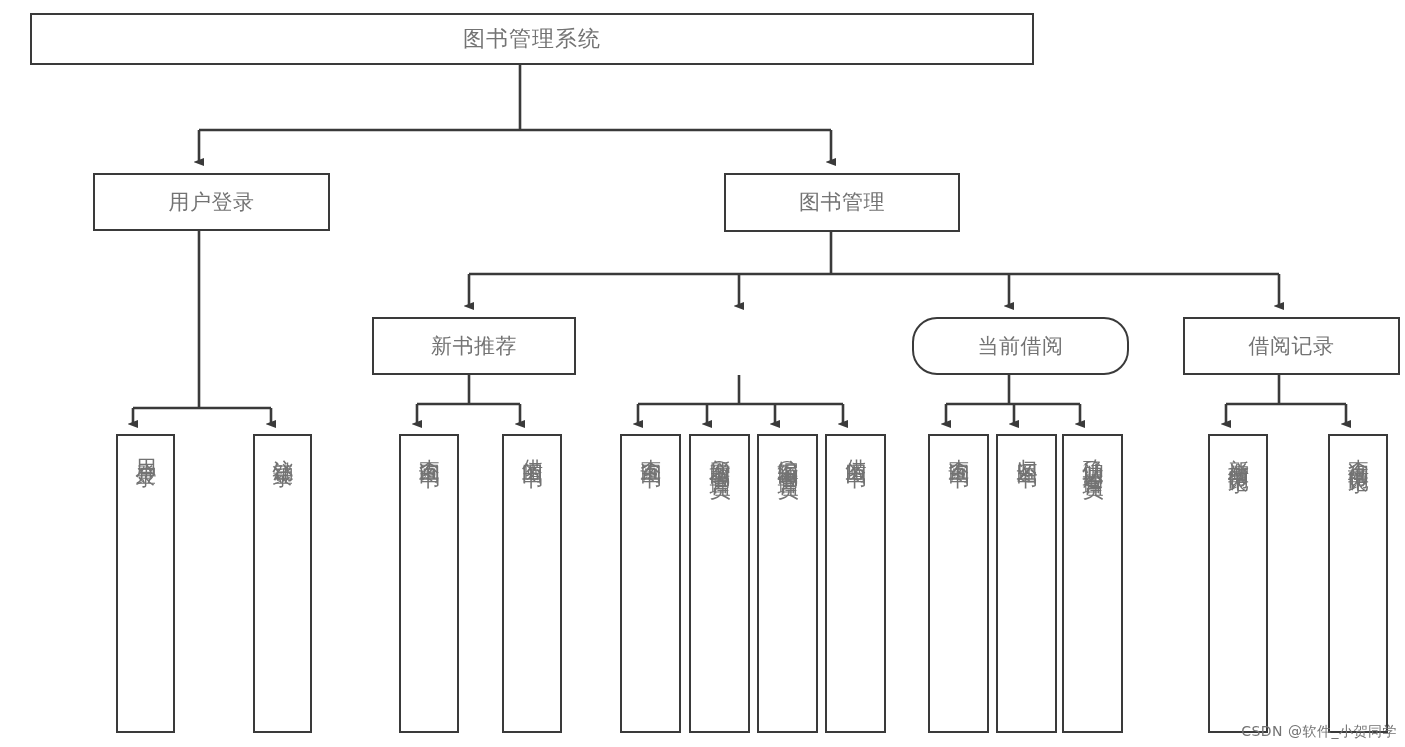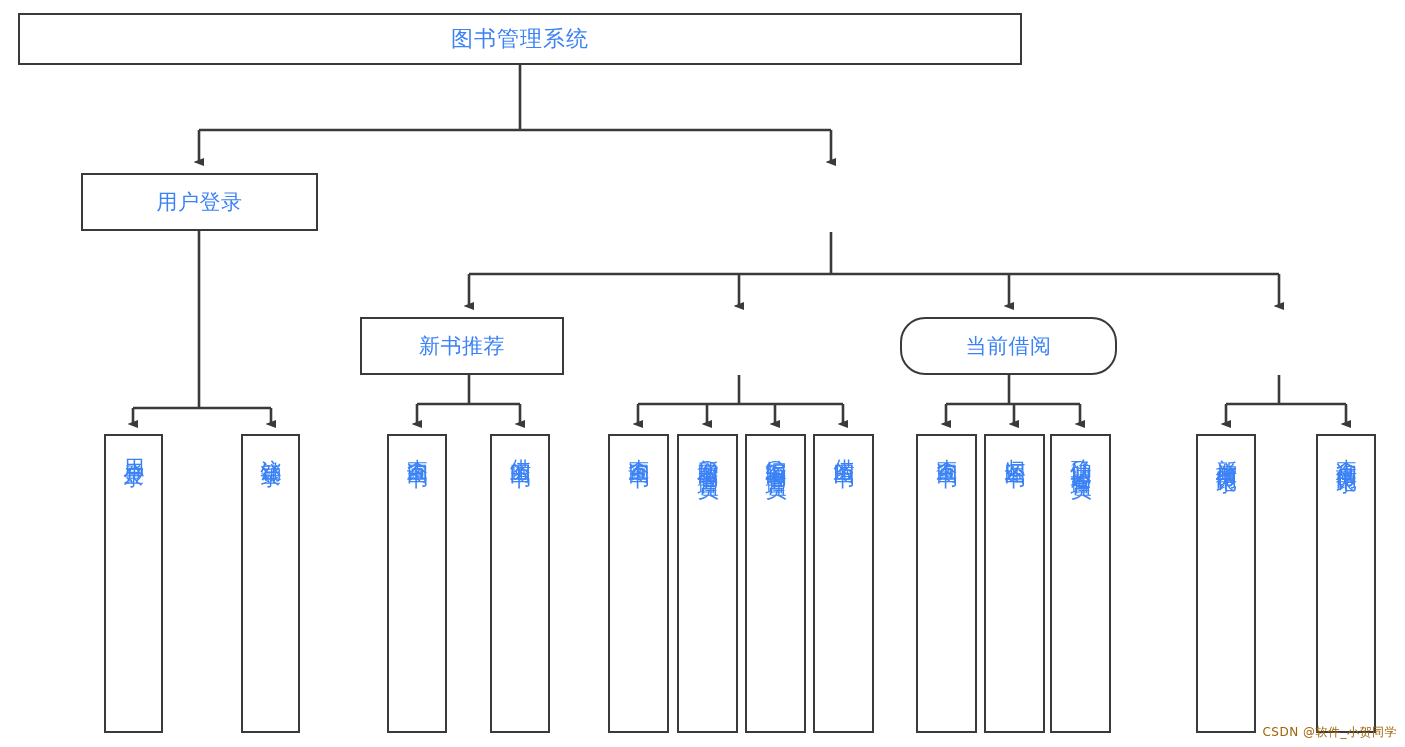--- a/index.html
+++ b/index.html
@@ -28,21 +28,22 @@
   }
   .node {
     position: absolute;
     box-sizing: border-box;
     background: #ffffff;
     border: 2px solid #3a3a3a;
     display: flex;
     align-items: center;
     justify-content: center;
     text-align: center;
-    color: #3b82f6;
+    color: #737373;
+    margin-left: 12px;
   }
   .node .lbl {
     display: block;
     line-height: 1.18;
     white-space: nowrap;
   }
   
   .node.horiz .lbl {
     font-size: 21px;
     letter-spacing: 0.5px;
@@ -61,22 +62,22 @@
     text-orientation: upright;
     font-size: 21px;
     line-height: 1.0;
     letter-spacing: 3px;
     white-space: nowrap;
   }
   .watermark {
     position: absolute;
     right: 8px;
     bottom: 6px;
-    font-size: 12px;
-    color: #a16207;
+    font-size: 14px;
+    color: #737373;
     letter-spacing: 0.5px;
     white-space: nowrap;
     user-select: none;
   }
 </style>
 </head>
 <body>
 
 <div id="diagram">
 
@@ -130,27 +131,33 @@
     </g>
   </svg>
 
   <div class="node root horiz" style="left:18px; top:13px; width:1004px; height:52px;">
     <span class="lbl">图书管理系统</span>
   </div>
 
   <div class="node horiz" style="left:81px; top:173px; width:237px; height:58px;">
     <span class="lbl">用户登录</span>
   </div>
+  <div class="node horiz" style="left:712px; top:173px; width:236px; height:59px;">
+    <span class="lbl">图书管理</span>
+  </div>
 
   <div class="node horiz" style="left:360px; top:317px; width:204px; height:58px;">
     <span class="lbl">新书推荐</span>
   </div>
   <div class="node horiz" style="left:900px; top:317px; width:217px; height:58px;border-radius:25px;">
     <span class="lbl">当前借阅</span>
   </div>
+  <div class="node horiz" style="left:1171px; top:317px; width:217px; height:58px;">
+    <span class="lbl">借阅记录</span>
+  </div>
 
   <div class="node vert" style="left:104px; top:434px; width:59px; height:299px;">
     <span class="lbl">用户登录</span>
   </div>
   <div class="node vert" style="left:241px; top:434px; width:59px; height:299px;">
     <span class="lbl">注销登录</span>
   </div>
 
   <div class="node vert" style="left:387px; top:434px; width:60px; height:299px;">
     <span class="lbl">查询图书</span>

